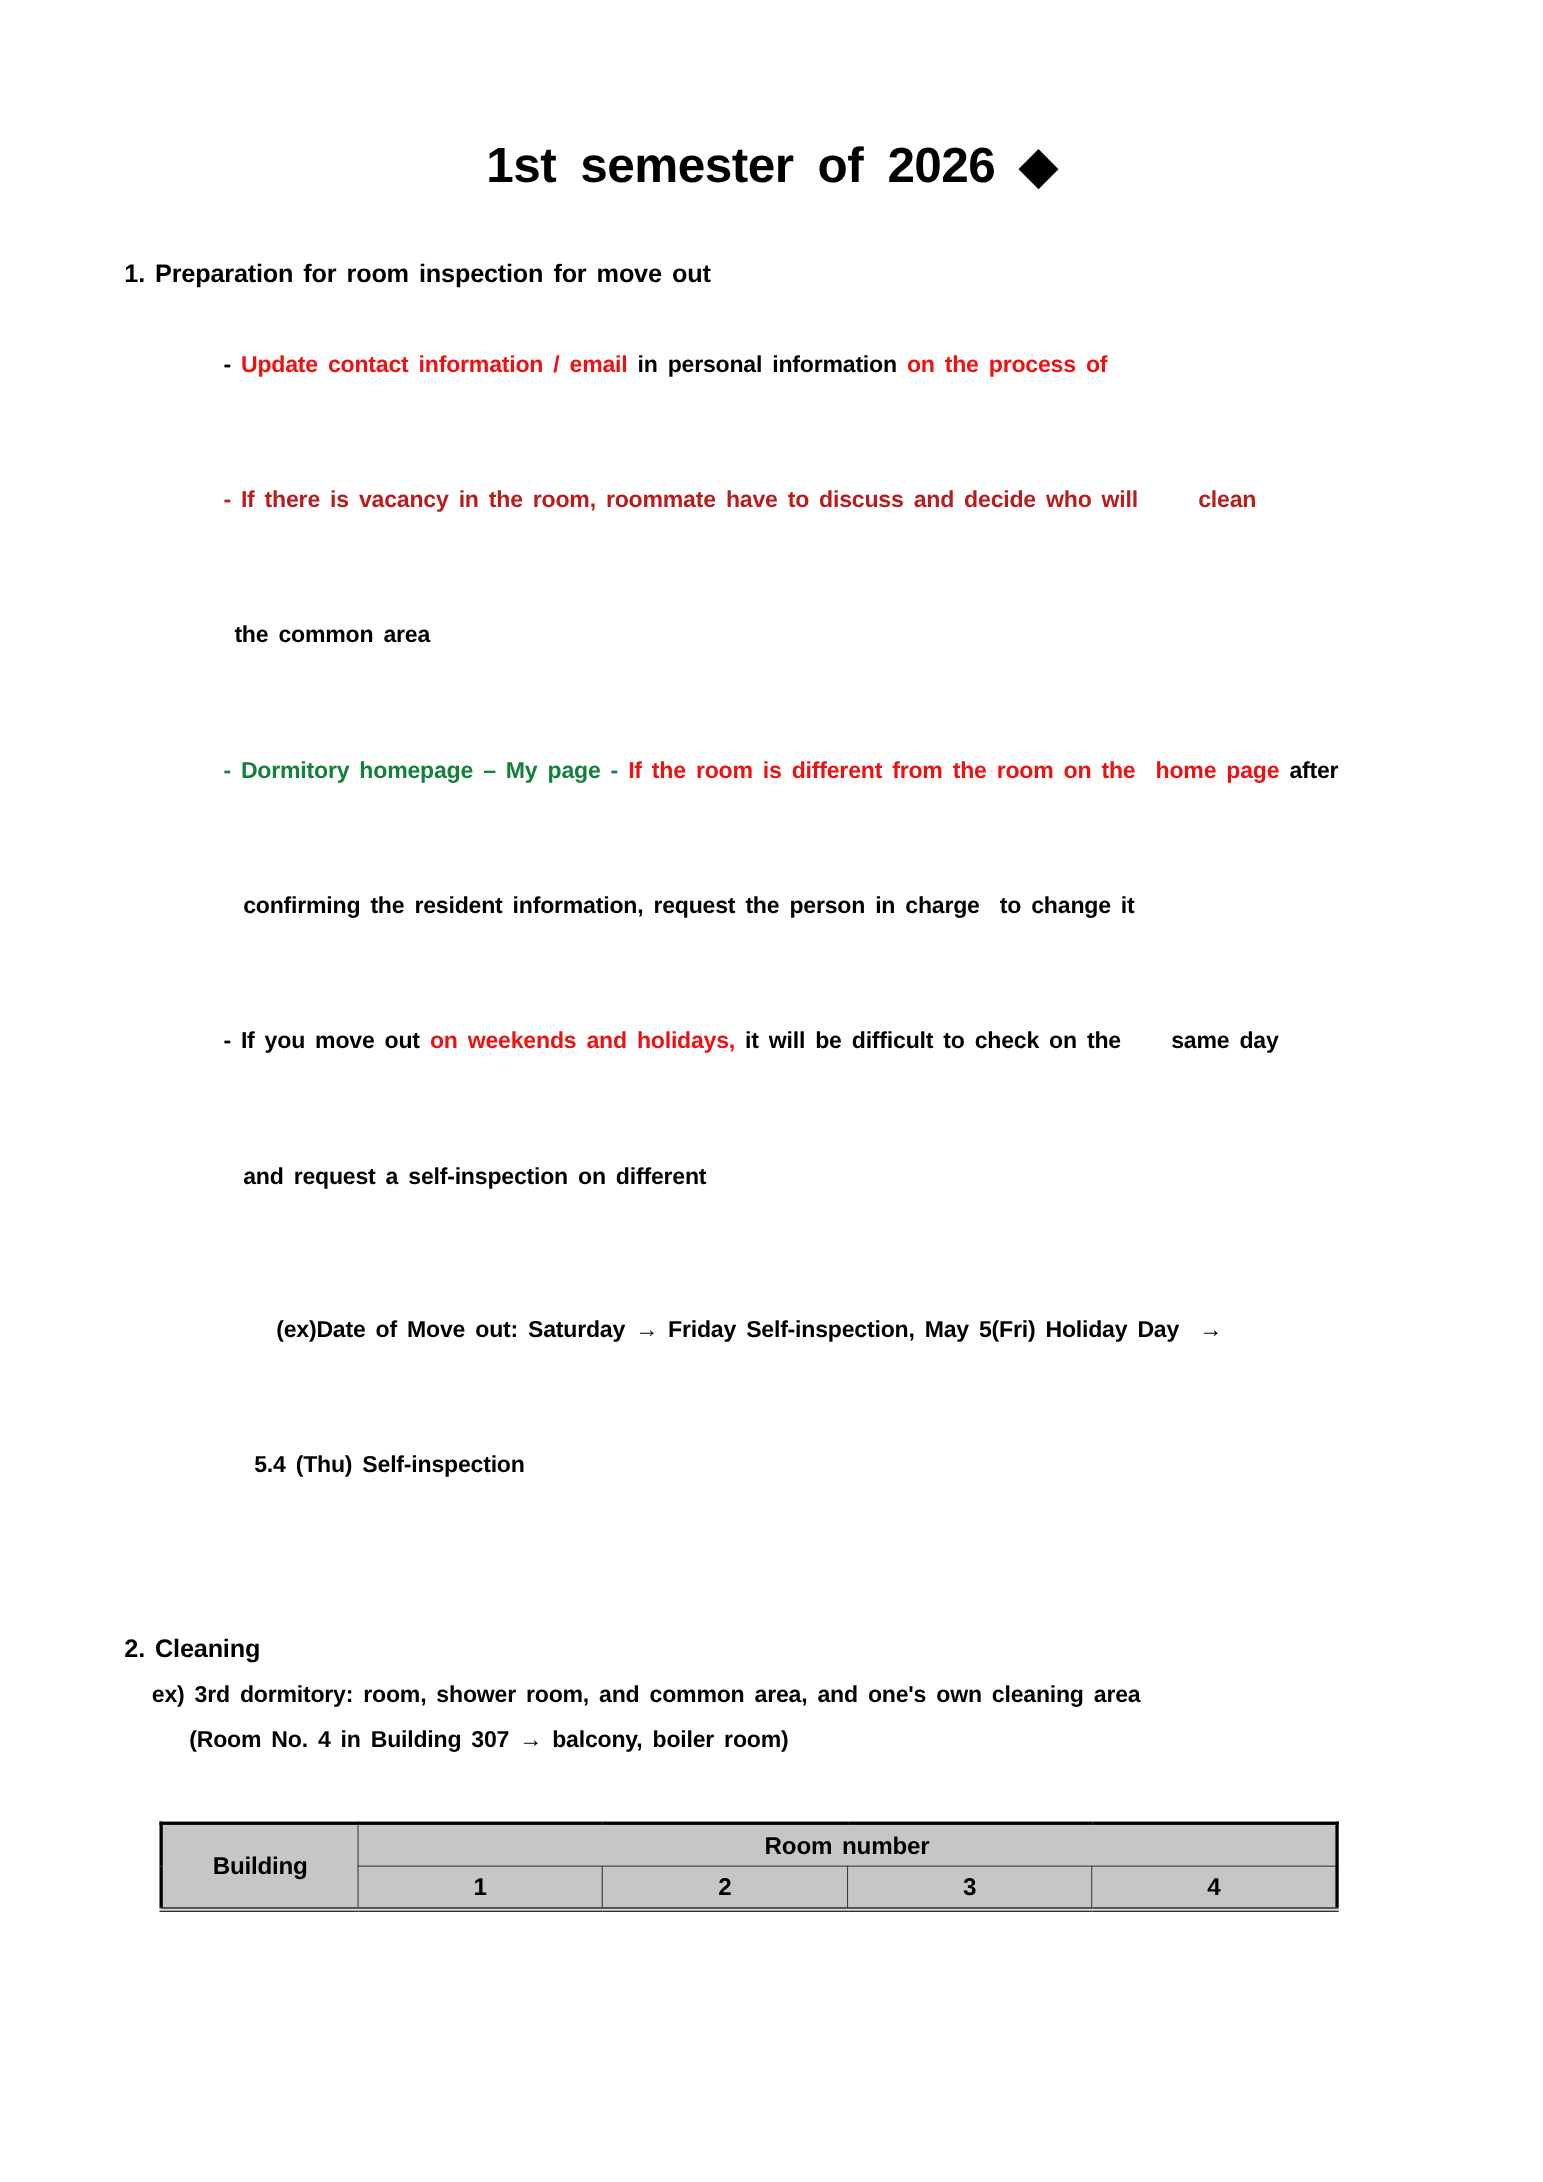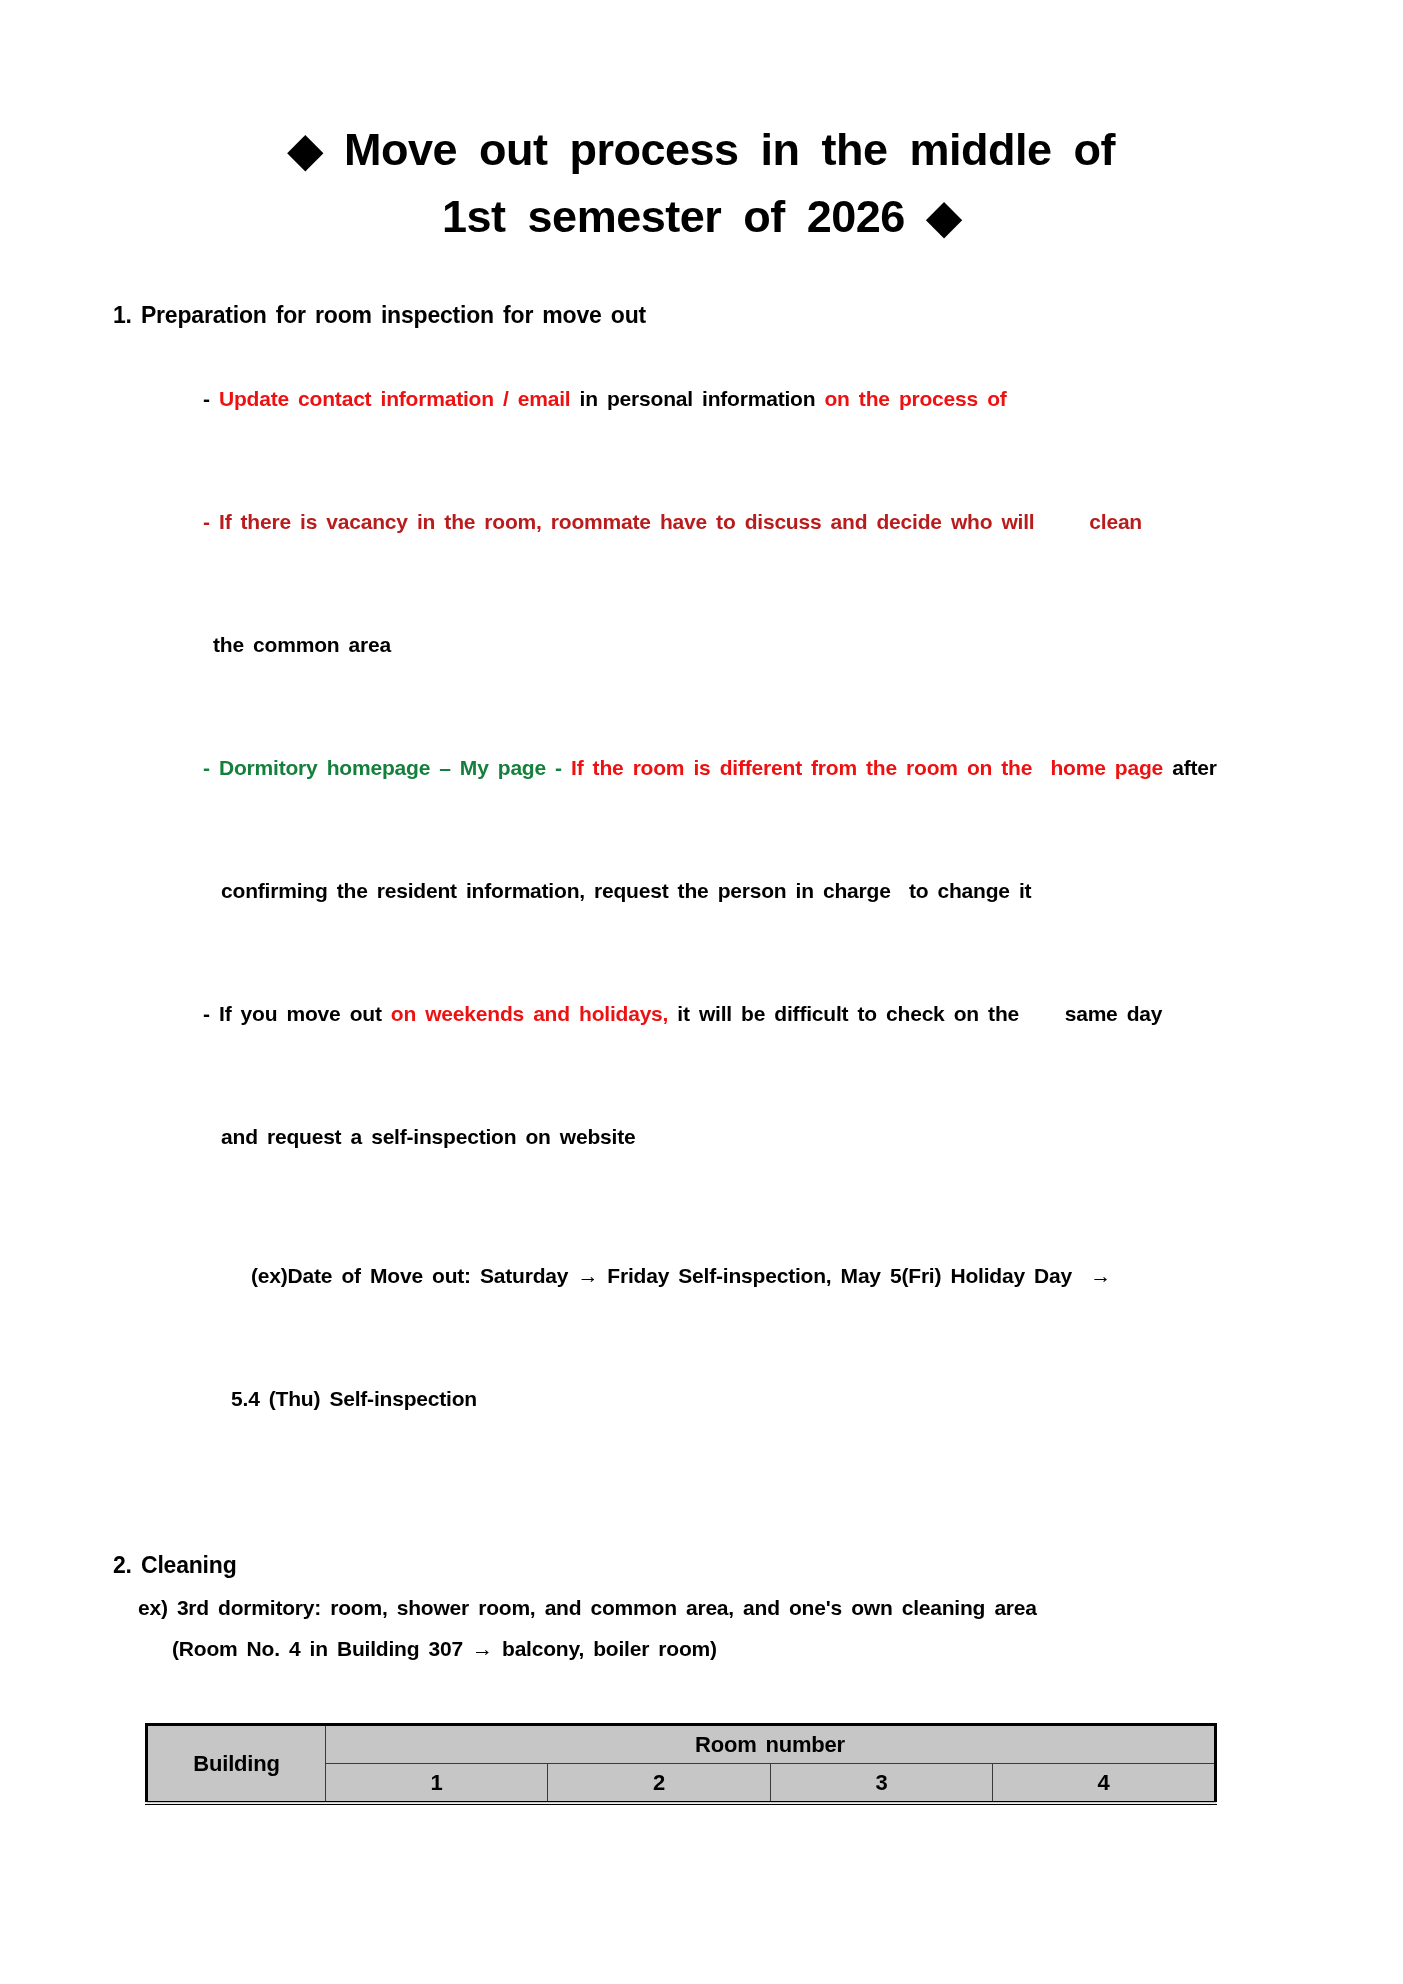--- a/index.html
+++ b/index.html
@@ -68,21 +68,20 @@
   .tbl thead tr.hrow1 th.roomnum { height:37px; border-bottom:1px solid #3a3a3a; }
   .tbl thead tr.hrow2 th { height:37px; border-bottom:4px double #000; }
   .tbl thead th.building { border-bottom:4px double #000; }
 </style>
 </head>
 <body>
 
 <div class="page">
 
   <div class="title-block">
-    <div>◆ Move out process in the middle of</div>
     <div>1st semester of 2026 ◆</div>
   </div>
 
   <div class="content">
 
     <div class="sec-heading s1-heading">1. Preparation for room inspection for move out</div>
 
     <div class="lines">
       <div class="ln i1">
         <span style="color: rgb(0, 0, 0);">- </span><span style="color: rgb(238, 17, 17);">Update contact information / email</span><span style="color: rgb(0, 0, 0);"> in personal information </span><span style="color: rgb(238, 17, 17);">on the process of</span>
@@ -96,21 +95,21 @@
       <div class="ln i1">
         <span style="color: #15803d;">- Dormitory homepage – My page - </span><span style="color: rgb(238, 17, 17);">If the room is different from the room on the  home page</span><span style="color: rgb(0, 0, 0);"> after</span>
       </div>
       <div class="ln i3">
         <span style="color: rgb(0, 0, 0);">confirming the resident information, request the person in charge  to change it</span>
       </div>
       <div class="ln i1">
         <span style="color: rgb(0, 0, 0);">- If you move out </span><span style="color: rgb(238, 17, 17);">on weekends and holidays,</span><span style="color: rgb(0, 0, 0);"> it will be difficult to check on the     same day</span>
       </div>
       <div class="ln i3">
-        <span style="color: rgb(0, 0, 0);">and request a self-inspection on website</span>
+        <span style="color: rgb(0, 0, 0);">and request a self-inspection on different</span>
       </div>
       <div class="ln i4 mt">
         <span style="color: rgb(0, 0, 0); margin-left: 40px;">(ex)Date of Move out: Saturday → Friday Self-inspection, May 5(Fri) Holiday Day  →</span>
       </div>
       <div class="ln i5">
         <span style="color: rgb(0, 0, 0);">5.4 (Thu) Self-inspection</span>
       </div>
     </div>
 
     <div class="sec-heading s2-heading">2. Cleaning</div>

